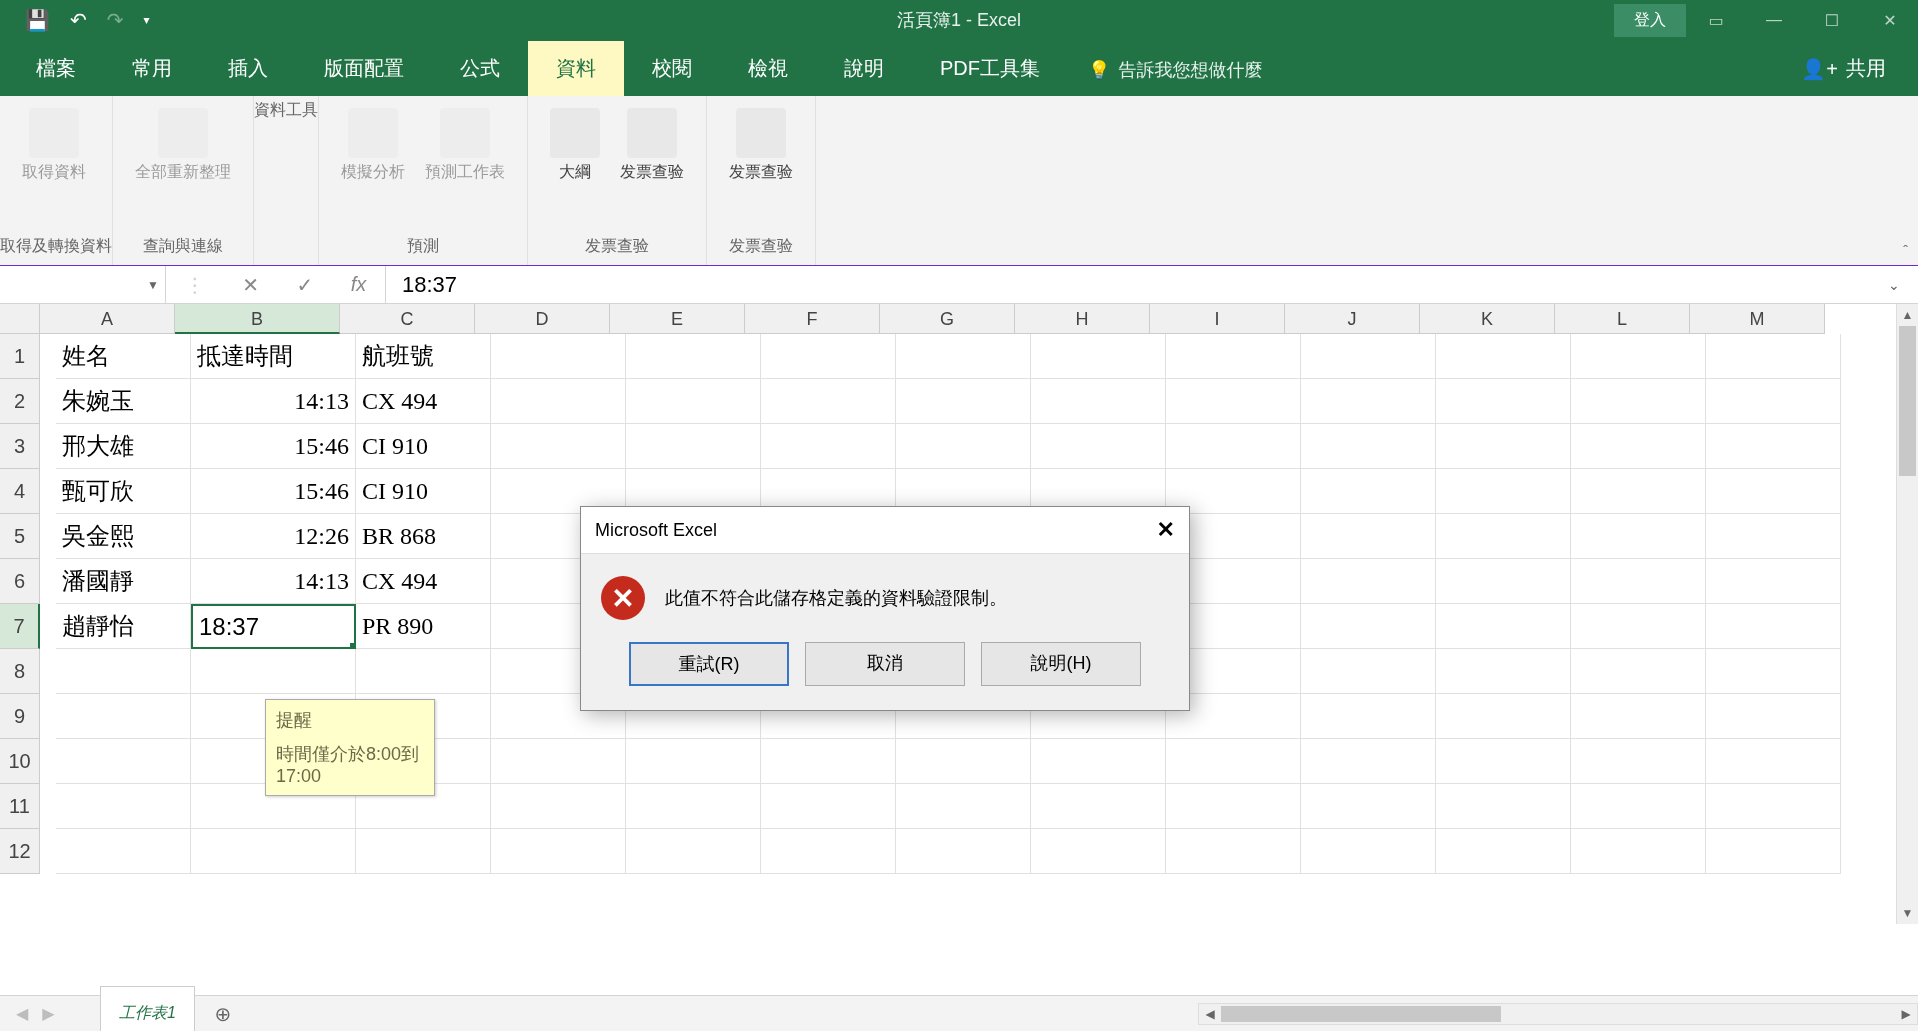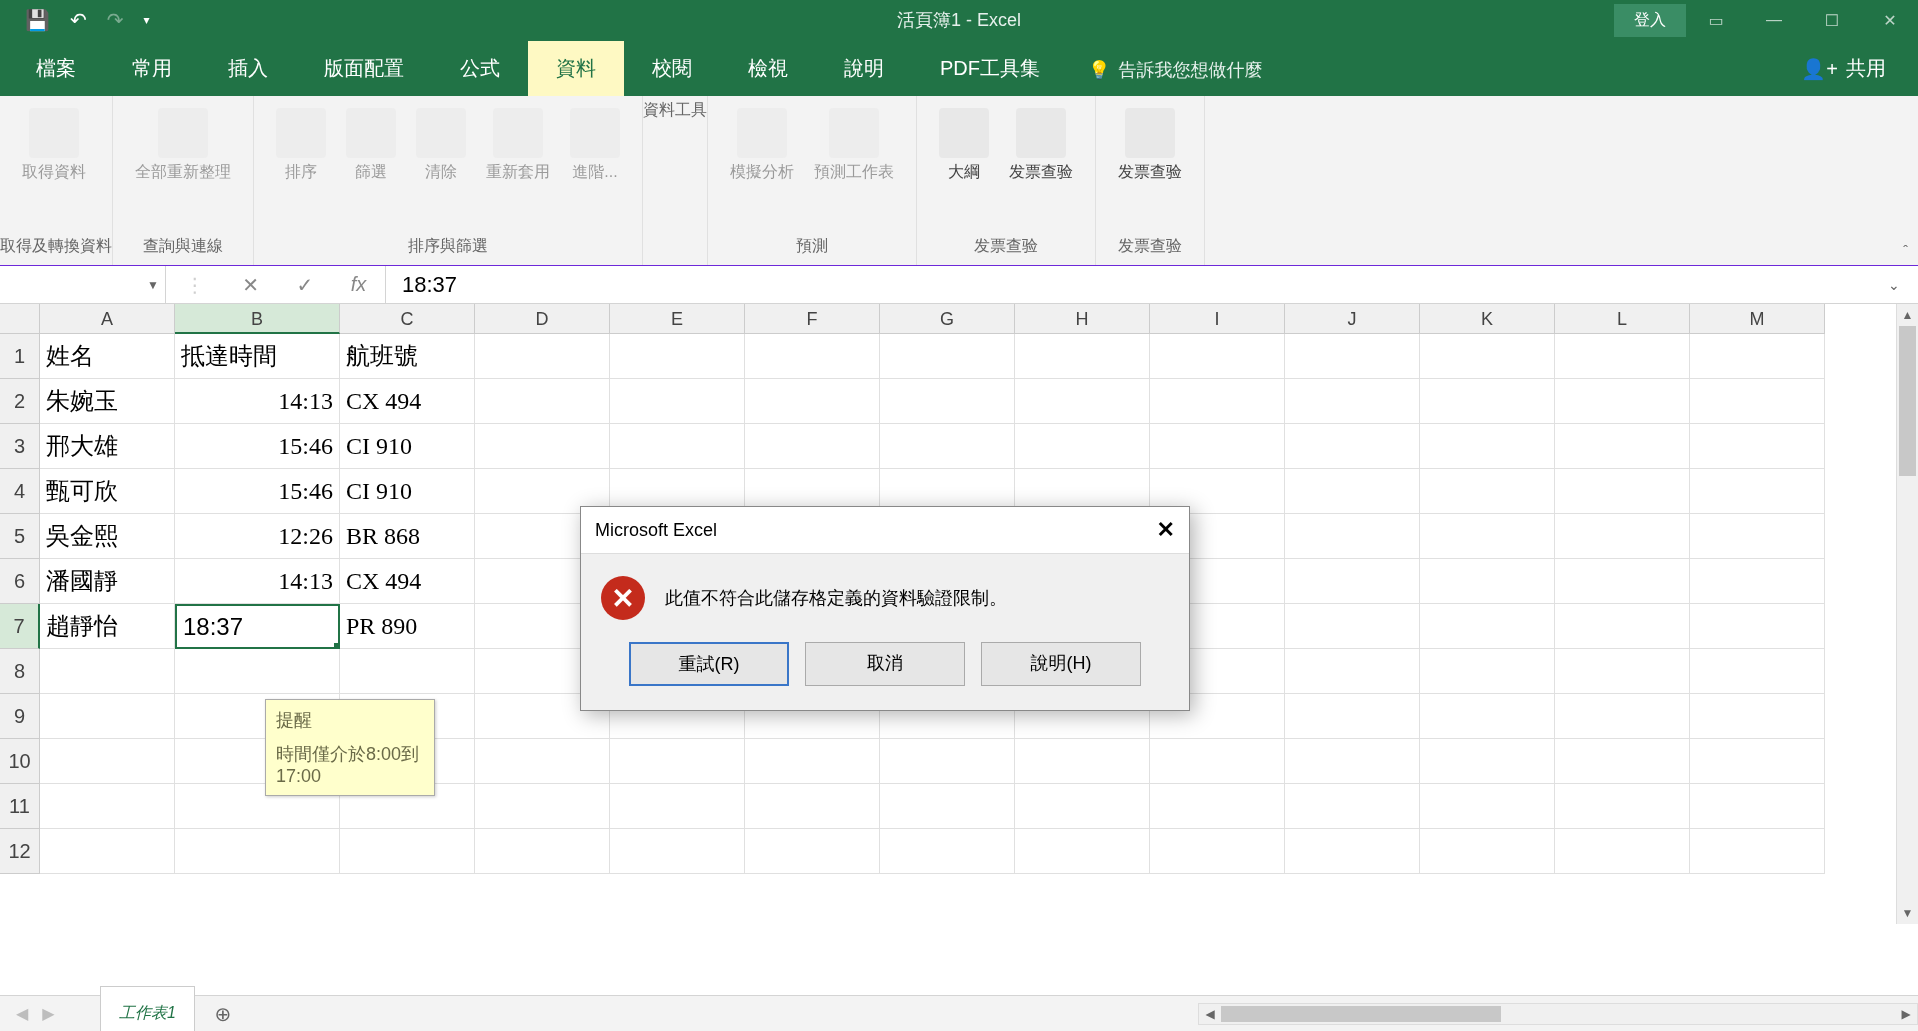--- a/index.html
+++ b/index.html
@@ -45,21 +45,21 @@
 
 .grid-area { position: relative; height: 620px; }
 .corner-all { position: absolute; left: 0; top: 0; width: 40px; height: 30px; background: #f0f0f0; border-right: 1px solid #ccc; border-bottom: 1px solid #ccc; }
 .col-headers { position: absolute; left: 40px; top: 0; height: 30px; display: flex; }
 .col-h { background: #f0f0f0; border-right: 1px solid #ccc; border-bottom: 1px solid #ccc; text-align: center; font-size: 18px; color: #444; line-height: 30px; }
 .row-headers { position: absolute; left: 0; top: 30px; width: 40px; }
 .row-h { background: #f0f0f0; border-right: 1px solid #ccc; border-bottom: 1px solid #ccc; text-align: center; font-size: 20px; color: #444; height: 45px; line-height: 45px; }
 .row-h.active { background: #d6e9d8; border-right: 2px solid #217346; }
 .col-h.active { background: #d6e9d8; border-bottom: 2px solid #217346; }
 .cells { position: absolute; left: 40px; top: 30px; }
-.cell-row { display: flex; height: 45px; }
+.cell-row { display: flex; height: 45px; margin-left: 16px; }
 .cell { border-right: 1px solid #e0e0e0; border-bottom: 1px solid #e0e0e0; padding: 4px 6px; font-size: 24px; font-family: "PMingLiU", serif; display: flex; align-items: center; overflow: hidden; white-space: nowrap; }
 .cell.right { justify-content: flex-end; text-align: center; }
 .cell.editing { border: 2px solid #217346; position: relative; z-index: 5; background: #fff; }
 .cell.editing::after { content: ""; position: absolute; right: -4px; bottom: -4px; width: 8px; height: 8px; background: #217346; }
 .vscroll { position: absolute; right: 0; top: 0; bottom: 0; width: 22px; background: #f0f0f0; border-left: 1px solid #ddd; }
 .vscroll-up, .vscroll-down { height: 22px; text-align: center; font-size: 12px; line-height: 22px; color: #666; }
 .vscroll-thumb { position: absolute; top: 22px; left: 2px; right: 2px; height: 150px; background: #c8c8c8; }
 
 
 .validation-tip { position: absolute; background: #ffffcc; border: 1px solid #aaa; padding: 8px 10px; font-size: 18px; color: #6a6a48; width: 170px; box-shadow: 1px 1px 3px rgba(0,0,0,0.2); }
@@ -143,45 +143,20 @@
         <div class="ribbon-group-label">取得及轉換資料</div>
       </div>
       <div class="ribbon-group">
         <div class="ribbon-group-content">
           <div class="ribbon-item">
             <div class="ribbon-icon-box ribbon-icon-lg"></div>
             <div>全部重新整理</div>
           </div>
         </div>
         <div class="ribbon-group-label">查詢與連線</div>
-      </div>
-      <div class="ribbon-group">
-        <div class="ribbon-group-content">
-          <div class="ribbon-item">
-            <div class="ribbon-icon-box ribbon-icon-lg"></div>
-            <div>排序</div>
-          </div>
-          <div class="ribbon-item">
-            <div class="ribbon-icon-box ribbon-icon-lg"></div>
-            <div>篩選</div>
-          </div>
-          <div class="ribbon-item">
-            <div class="ribbon-icon-box ribbon-icon-lg"></div>
-            <div>清除</div>
-          </div>
-          <div class="ribbon-item">
-            <div class="ribbon-icon-box ribbon-icon-lg"></div>
-            <div>重新套用</div>
-          </div>
-          <div class="ribbon-item">
-            <div class="ribbon-icon-box ribbon-icon-lg"></div>
-            <div>進階...</div>
-          </div>
-        </div>
-        <div class="ribbon-group-label">排序與篩選</div>
       </div>
       <div class="ribbon-group">
         <div class="ribbon-group-label">資料工具</div>
       </div>
       <div class="ribbon-group">
         <div class="ribbon-group-content">
           <div class="ribbon-item">
             <div class="ribbon-icon-box ribbon-icon-lg"></div>
             <div>模擬分析</div>
           </div>

